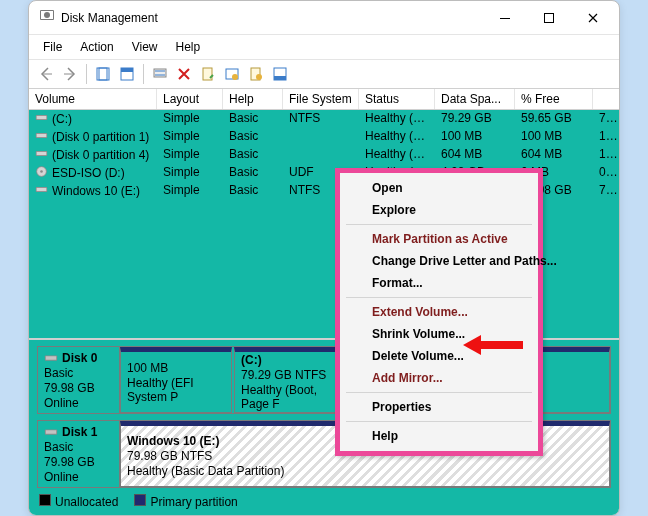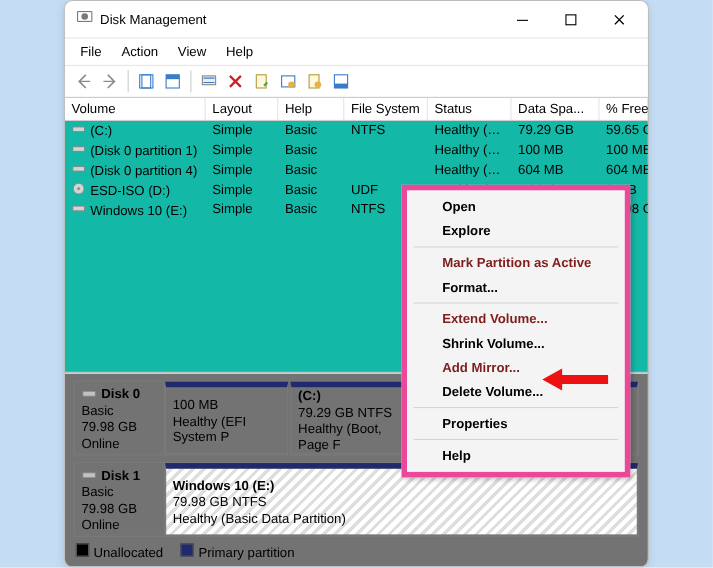--- a/index.html
+++ b/index.html
@@ -1,18 +1,18 @@
 <!DOCTYPE html>
 <html><head>
 <meta charset="utf-8">
 <style>
   * { box-sizing: border-box; margin: 0; padding: 0; font-family: "Segoe UI", Tahoma, sans-serif; font-size: 12px; }
   body { background: #c4ddf5; display: flex; justify-content: center; align-items: flex-start; }
   .window {
-    width: 532px; height: 516px; background: #fff;
+    width: 592px; height: 516px; background: #fff;
     border: 1px solid #bcbcbc; border-radius: 8px;
     display: flex; flex-direction: column; overflow: hidden;
     box-shadow: 0 2px 8px rgba(0,0,0,0.1);
     position: relative;
     justify-content: center;
   }
   
   .titlebar {
     height: 34px; display: flex; align-items: center; padding: 0 4px 0 10px;
     border-bottom: 1px solid #e5e5e5;
@@ -33,21 +33,21 @@
   
   .table-area { border-bottom: 1px solid #d0d0d0; background:#14b8a6; flex: 1 1 auto; min-height: 160px; overflow: hidden;}
   .grid { display: grid; grid-template-columns: 128px 66px 60px 76px 76px 80px 78px 1fr; }
   .hdr { background: #fff; border-bottom: 1px solid #d0d0d0;}
   .hdr .cell { padding: 3px 6px; border-right: 1px solid #e5e5e5; white-space:nowrap; overflow:hidden; text-overflow: ellipsis;}
   .row .cell { padding: 1px 6px; border-right: 1px solid transparent; white-space:nowrap; overflow:hidden; text-overflow: ellipsis;}
   .row { display: contents; }
   .rowicon { display: inline-flex; align-items: center; gap: 4px;}
   .rowicon svg { width: 13px; height: 13px; flex:none;}
   
-  .disk-view { border-top: 1px solid #cfcfcf; background: #737373; }
+  .disk-view { border-top: 1px solid #cfcfcf; background: #14b8a6; }
   .disk-row { display: flex; border: 1px solid #7a7a7a; margin: 6px 8px 0 8px; height: 68px; }
   .disk-label { width: 82px; border-right: 1px solid #7a7a7a; padding: 4px 6px; display:flex; flex-direction: column; gap:1px;}
   .disk-label .dname { font-weight: 600; display:flex; gap:4px; align-items:center;}
   .disk-label .dname svg { width:14px; height:14px;}
   .parts { flex:1; display:flex; gap: 2px; padding: 0; }
   .part { border: 1px solid #7a7a7a; border-top: 5px solid #202a6d; padding: 3px 6px; display:flex; flex-direction:column; justify-content:center; gap:1px;}
   .part .pname { font-weight: 400; }
   .part.bold .pname { font-weight: 600;}
   .part.hatched {
     background-image: repeating-linear-gradient(-45deg, #ffffff, #ffffff 4px, #dedede 4px, #dedede 7px);
@@ -326,26 +326,27 @@
       <span><span class="swatch sw-black"></span><span>Unallocated</span></span>
       <span><span class="swatch sw-blue"></span><span>Primary partition</span></span>
     </div>
   </div>
 
   <div class="ctxmenu" id="ctx">
       <div class="mitem">Open</div>
       <div class="mitem">Explore</div>
       <div class="msep"></div>
       <div class="mitem mdisabled">Mark Partition as Active</div>
+      <div class="mitem">Change Drive Letter and Paths...</div>
       <div class="mitem">Format...</div>
       <div class="msep"></div>
       <div class="mitem mdisabled">Extend Volume...</div>
       <div class="mitem">Shrink Volume...</div>
+      <div class="mitem">Delete Volume...</div>
       <div class="mitem mdisabled">Add Mirror...</div>
-      <div class="mitem">Delete Volume...</div>
       <div class="msep"></div>
       <div class="mitem">Properties</div>
       <div class="msep"></div>
       <div class="mitem">Help</div>
     </div>
 
   <div class="arrow">
     <svg viewBox="0 0 62 28">
         <path d="M62 14 L14 14" stroke="#e11" stroke-width="8"></path>
         <path d="M2 14 L20 4 L20 24 Z" fill="#e11"></path>

